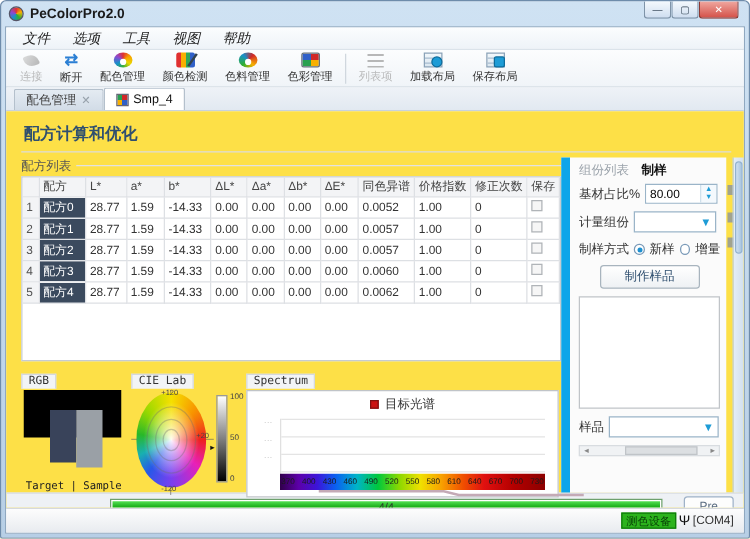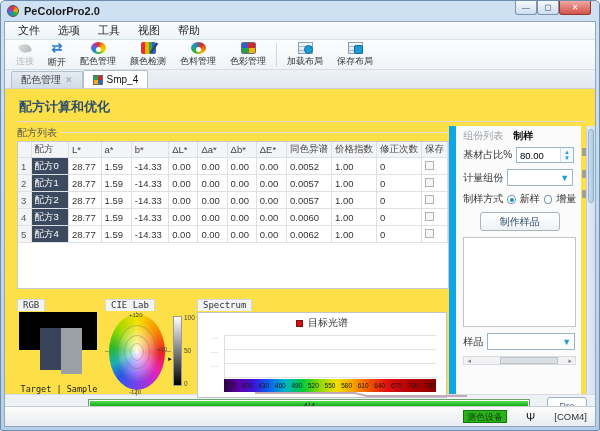--- a/index.html
+++ b/index.html
@@ -12,21 +12,21 @@
   .title-text { font-size:11px; color:#1a1a1a;font-weight:bold; }
   .win-controls { position:absolute; right:8px; top:0; display:flex; }
   .wbtn { height:14px; border:1px solid #7e93a8; border-top:none; border-radius:0 0 3px 3px; font-size:8px; line-height:13px; text-align:center; color:#345; background:linear-gradient(180deg,#f4f9fd,#cfdef0); }
   .wbtn.min,.wbtn.max { width:22px; }
   .wbtn.close { width:32px; background:linear-gradient(180deg,#f0a8a0,#d4524a); color:#fff; border-color:#8c3a34; }
 
   
   .client { position:absolute; left:3px; right:3px; top:20px; bottom:3px; background:#fff; display:flex; flex-direction:column; border:1px solid #8fa8c0; }
 
   .menubar { height:18px; background:linear-gradient(180deg,#fbfdfe,#eef3f8); border-bottom:1px solid #dbe3ea; display:flex; align-items:center; padding-left:4px; }
-  .menu-item { font-size:11px; color:#222; padding:0 9px; }
+  .menu-item { font-size:11px; color:#222; padding:0 9px;font-style:italic; }
 
   .toolbar { height:30px; background:linear-gradient(180deg,#fcfdfe,#f0f4f8); border-bottom:1px solid #d4dce4; display:flex; align-items:center; padding-left:4px; }
   .tb-item { display:flex; flex-direction:column; align-items:center; justify-content:center; padding:1px 7px; font-size:9px; color:#333; height:28px; }
   .tb-item.disabled { color:#a0a8b0; filter:grayscale(1); opacity:.75; }
   .tb-sep { width:1px; height:24px; background:#d0d7de; margin:0 3px; }
   .ic { width:15px; height:15px; margin-bottom:1px; position:relative; display:block; }
   .ic-connect { width:12px; height:12px; margin:2px auto 2px; background:linear-gradient(135deg,#cdd3d9,#99a2ab); border-radius:2px 9px 2px 9px; transform:rotate(-18deg); }
   .ic-disconnect { font-size:13px; line-height:15px; color:#2b7fd4; text-align:center; font-weight:bold; }
   .ic-colorwheel { border-radius:50%; background:conic-gradient(#e03030,#f8a000,#e8d800,#38b038,#1890cc,#9048d0,#e03030); }
   .ic-colorwheel::after { content:""; position:absolute; left:5px; top:5px; width:5px; height:5px; background:#fff; border-radius:50%; }
@@ -130,21 +130,21 @@
 
   
   .bottom-bar { height:22px; background:#eef1f5; border-top:1px solid #d8dce2; display:flex; align-items:center; padding:0 8px; gap:9px; }
   .reset-btn { width:66px; height:15px; background:linear-gradient(180deg,#3d6cae,#2a4f86); border:1px solid #1e3c68; border-radius:3px; color:#dfe9f6; font-size:9.5px; text-align:center; line-height:14px;margin-top:32px; }
   .progress { flex:1; height:13px; border:1px solid #6da06d; background:#fff; position:relative; margin-right:8px; }
   .progress-fill { position:absolute; inset:1px; background:linear-gradient(180deg,#55e055,#1fb31f 45%,#29c629); }
   .progress-txt { position:absolute; inset:0; text-align:center; font-size:9px; color:#2a3a2a; line-height:12px; }
   .pre-btn { width:40px; height:17px; background:#fdfdfd; border:1px solid #9fb2c8; border-radius:3px; color:#5a6c80; font-size:9.5px; text-align:center; line-height:15px; }
 
   
-  .statusbar { height:20px; background:linear-gradient(180deg,#fdfdfd,#e8ebef); border-top:1px solid #c8ccd2; display:flex; align-items:center; justify-content:flex-end; gap:19px; padding-right:8px; font-size:9.5px; color:#333; }
+  .statusbar { height:20px; background:linear-gradient(180deg,#fdfdfd,#e8ebef); border-top:1px solid #c8ccd2; display:flex; align-items:center; justify-content:flex-end; gap:2px; padding-right:8px; font-size:9.5px; color:#333; }
   .dev-badge { background:#2cb31c; border:1px solid #0f7a08; color:#083f06; font-size:9px; padding:0 3px; height:13px; line-height:12px; }
   .usb-glyph { font-size:11px; color:#111; }
 </style>
 </head>
 <body>
 
 <div class="window">
 
   <div class="titlebar">
     <span class="app-icon"></span>
@@ -185,20 +185,24 @@
       </div>
       <div class="tb-item">
         <span class="ic ic-colorant"></span>
         <span>色料管理</span>
       </div>
       <div class="tb-item">
         <span class="ic ic-mosaic"></span>
         <span>色彩管理</span>
       </div>
       <div class="tb-sep"></div>
+      <div class="tb-item disabled">
+        <span class="ic ic-list"></span>
+        <span>列表项</span>
+      </div>
       <div class="tb-item">
         <span class="ic ic-grid ic-gear-dot"></span>
         <span>加载布局</span>
       </div>
       <div class="tb-item">
         <span class="ic ic-grid ic-save-dot"></span>
         <span>保存布局</span>
       </div>
     </div>
 

